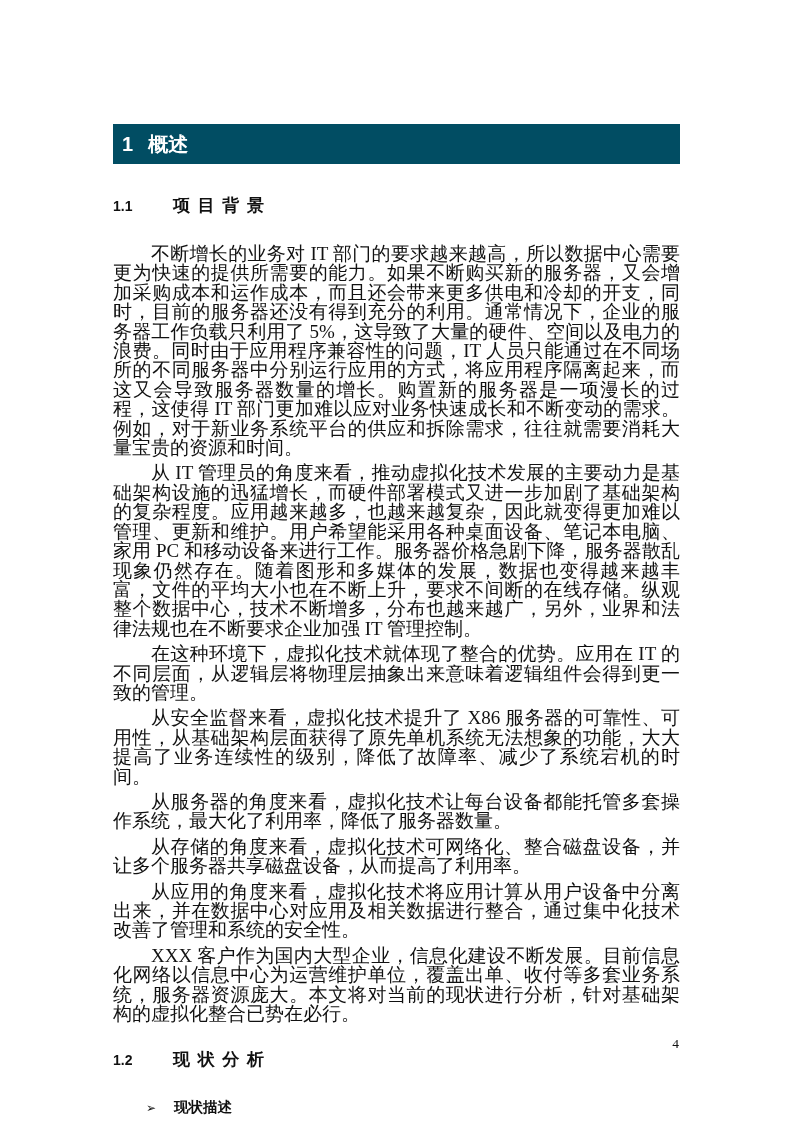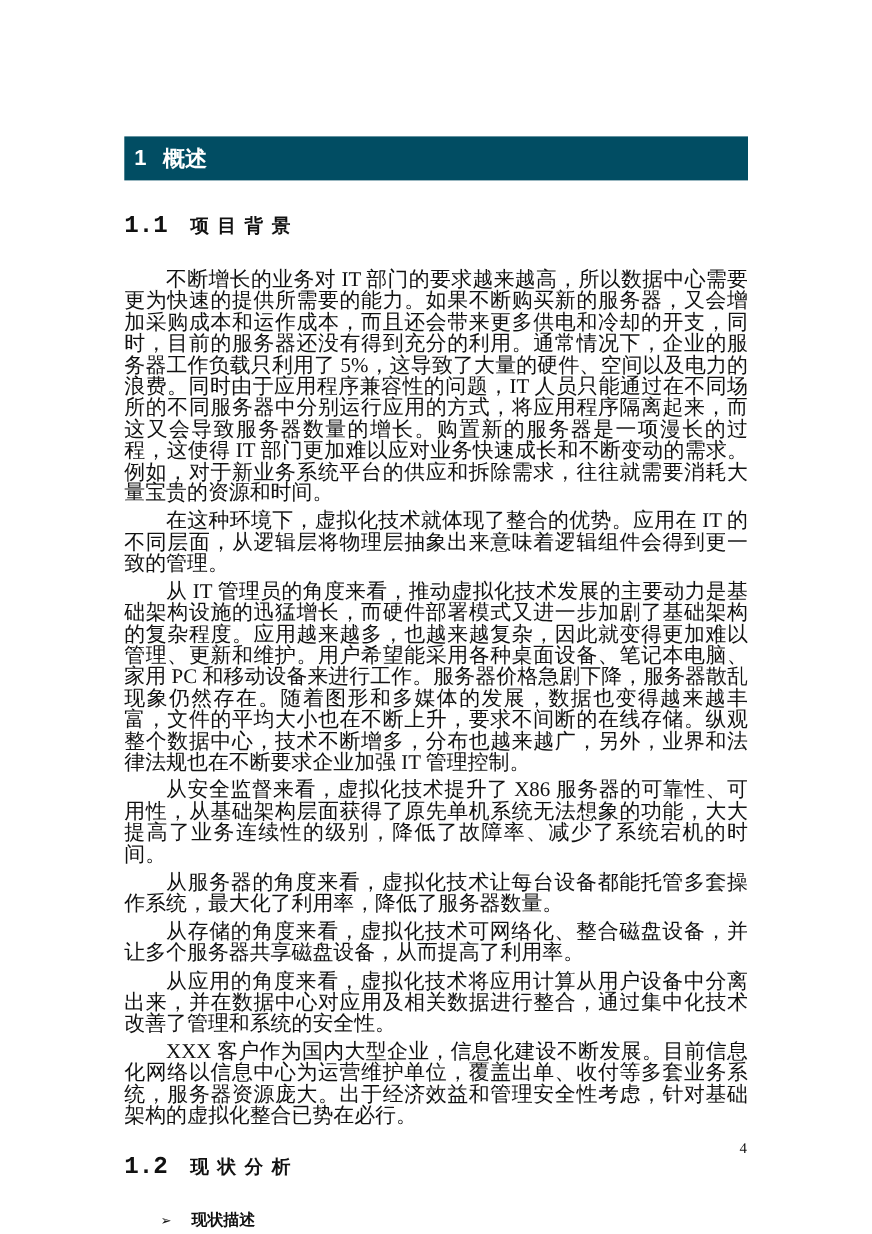--- a/index.html
+++ b/index.html
@@ -31,23 +31,23 @@
     margin-bottom: 19px;
   }
   .chapter-heading .chapter-num { margin-right: 15px; }
   .section-heading {
     display: flex;
     align-items: baseline;
     margin-bottom: 27px;
     margin-top: 14px;
   }
   .section-heading .sec-num {
-    font-family: Liberation Mono, monospace;
+    font-family: Liberation Sans, sans-serif;
     font-weight: bold;
-    font-size: 22px;
+    font-size: 14px;
     width: 60px;
     flex: 0 0 60px;
   }
   .section-heading .sec-title {
     font-family: "Liberation Serif", "DejaVu Serif", serif;
     font-weight: bold;
     font-size: 17px;
     letter-spacing: 0.45em;
     margin-top: 11px;
   }
@@ -91,27 +91,27 @@
     <span class="chapter-num">1</span>
     <span class="chapter-title">概述</span>
   </div>
 
   <div class="section">
     <div class="section-heading">
       <span class="sec-num">1.1</span>
       <span class="sec-title">项目背景</span>
     </div>
     <p class="body-para">不断增长的业务对 IT 部门的要求越来越高，所以数据中心需要更为快速的提供所需要的能力。如果不断购买新的服务器，又会增加采购成本和运作成本，而且还会带来更多供电和冷却的开支，同时，目前的服务器还没有得到充分的利用。通常情况下，企业的服务器工作负载只利用了 5%，这导致了大量的硬件、空间以及电力的浪费。同时由于应用程序兼容性的问题，IT 人员只能通过在不同场所的不同服务器中分别运行应用的方式，将应用程序隔离起来，而这又会导致服务器数量的增长。购置新的服务器是一项漫长的过程，这使得 IT 部门更加难以应对业务快速成长和不断变动的需求。例如，对于新业务系统平台的供应和拆除需求，往往就需要消耗大量宝贵的资源和时间。</p>
+    <p class="body-para">从 IT 管理员的角度来看，推动虚拟化技术发展的主要动力是基础架构设施的迅猛增长，而硬件部署模式又进一步加剧了基础架构的复杂程度。应用越来越多，也越来越复杂，因此就变得更加难以管理、更新和维护。用户希望能采用各种桌面设备、笔记本电脑、家用 PC 和移动设备来进行工作。服务器价格急剧下降，服务器散乱现象仍然存在。随着图形和多媒体的发展，数据也变得越来越丰富，文件的平均大小也在不断上升，要求不间断的在线存储。纵观整个数据中心，技术不断增多，分布也越来越广，另外，业界和法律法规也在不断要求企业加强 IT 管理控制。</p>
     <p class="body-para">在这种环境下，虚拟化技术就体现了整合的优势。应用在 IT 的不同层面，从逻辑层将物理层抽象出来意味着逻辑组件会得到更一致的管理。</p>
-    <p class="body-para">从 IT 管理员的角度来看，推动虚拟化技术发展的主要动力是基础架构设施的迅猛增长，而硬件部署模式又进一步加剧了基础架构的复杂程度。应用越来越多，也越来越复杂，因此就变得更加难以管理、更新和维护。用户希望能采用各种桌面设备、笔记本电脑、家用 PC 和移动设备来进行工作。服务器价格急剧下降，服务器散乱现象仍然存在。随着图形和多媒体的发展，数据也变得越来越丰富，文件的平均大小也在不断上升，要求不间断的在线存储。纵观整个数据中心，技术不断增多，分布也越来越广，另外，业界和法律法规也在不断要求企业加强 IT 管理控制。</p>
     <p class="body-para">从安全监督来看，虚拟化技术提升了 X86 服务器的可靠性、可用性，从基础架构层面获得了原先单机系统无法想象的功能，大大提高了业务连续性的级别，降低了故障率、减少了系统宕机的时间。</p>
     <p class="body-para">从服务器的角度来看，虚拟化技术让每台设备都能托管多套操作系统，最大化了利用率，降低了服务器数量。</p>
     <p class="body-para">从存储的角度来看，虚拟化技术可网络化、整合磁盘设备，并让多个服务器共享磁盘设备，从而提高了利用率。</p>
     <p class="body-para">从应用的角度来看，虚拟化技术将应用计算从用户设备中分离出来，并在数据中心对应用及相关数据进行整合，通过集中化技术改善了管理和系统的安全性。</p>
-    <p class="body-para">XXX 客户作为国内大型企业，信息化建设不断发展。目前信息化网络以信息中心为运营维护单位，覆盖出单、收付等多套业务系统，服务器资源庞大。出于经济效益和管理安全性考虑，针对基础架构的虚拟化整合已势在必行。</p>
+    <p class="body-para">XXX 客户作为国内大型企业，信息化建设不断发展。目前信息化网络以信息中心为运营维护单位，覆盖出单、收付等多套业务系统，服务器资源庞大。本文将对当前的现状进行分析，针对基础架构的虚拟化整合已势在必行。</p>
   </div>
 
   <div class="section">
     <div class="section-heading">
       <span class="sec-num">1.2</span>
       <span class="sec-title">现状分析</span>
     </div>
     <div class="bullet-item">
       <span class="bullet-glyph">➢</span>
       <span class="bullet-text">现状描述</span>

